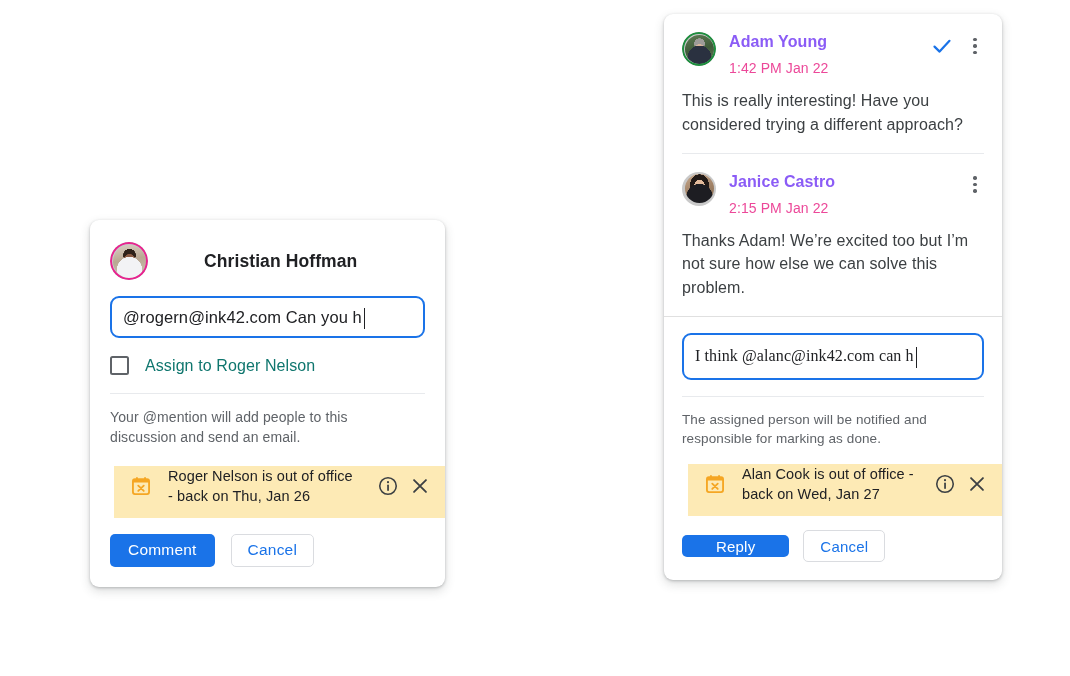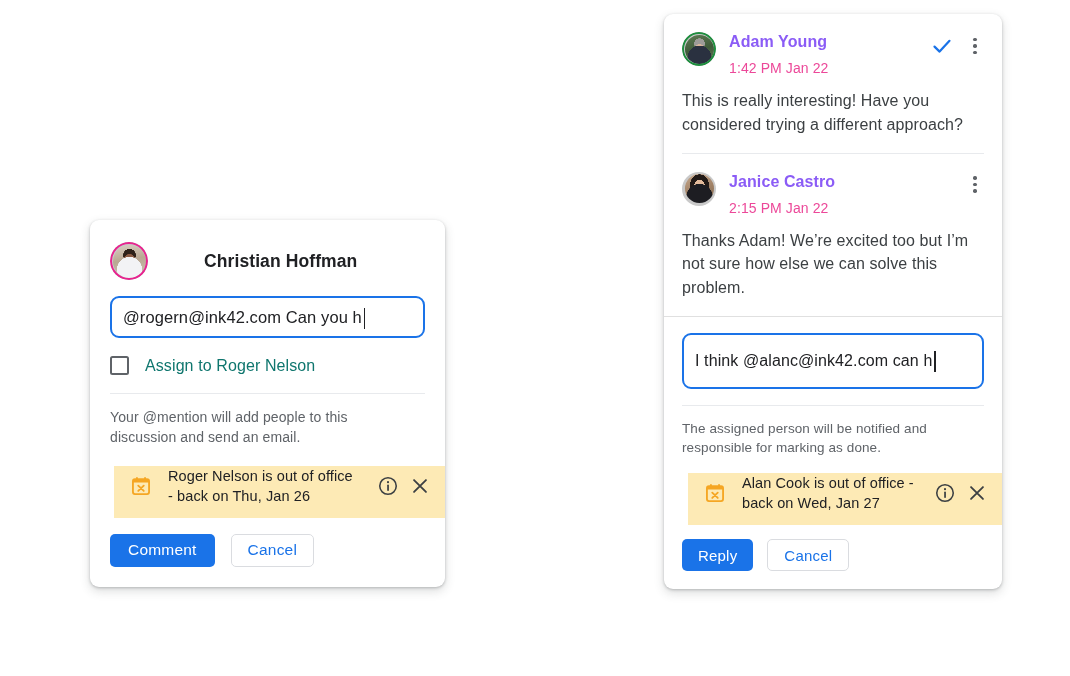--- a/index.html
+++ b/index.html
@@ -158,31 +158,31 @@
            align-items:center; justify-content:center; }
   .kebab i { display:block; width:3.4px; height:3.4px; border-radius:50%; background:#5f6368; margin:1.6px 0; }
   .c-body {
     font-size: 16px; line-height: 1.48; color:#3c4043; letter-spacing:.1px;
     margin-top: 13px; padding-bottom: 16px;
   }
   .c-divider { height:1px; background:#e8eaed; margin: 0 18px; }
   .section-divider { height:1px; background:#e0e0e0; }
 
   .rc-compose { padding: 16px 18px 0 18px; }
-  .rc-compose .textfield { height: 56px; }
+  .rc-compose .textfield { height: 47px; font-family: Liberation Serif, serif; }
   .rc-compose .tf-text { font-size: 16px; }
   .rc-row { display:flex; align-items:center; padding: 16px 18px 0 18px; }
   .rc-divider { height:1px; background:#e8eaed; margin: 16px 18px 0 18px; }
   .rc-helper {
     padding: 13px 18px 16px 18px;
     font-size: 13.5px; line-height: 1.42; color:#5f6368; letter-spacing:.1px;
     max-width: 300px;
   }
   .rc-actions { display:flex; align-items:center; padding: 14px 18px 18px 18px; }
-  .rc-actions .btn-primary { height: 32px; padding: 0 16px; font-size:15px; }
+  .rc-actions .btn-primary { height: 22px; padding: 0 34px; font-size:15px; }
   .rc-actions .btn-secondary { height: 32px; padding: 0 16px; font-size:15px; margin-left: 14px; }
 </style>
 </head>
 <body>
 
 <div class="stage">
 
   <div class="card" id="card-left">
 
     <div class="lc-head">

